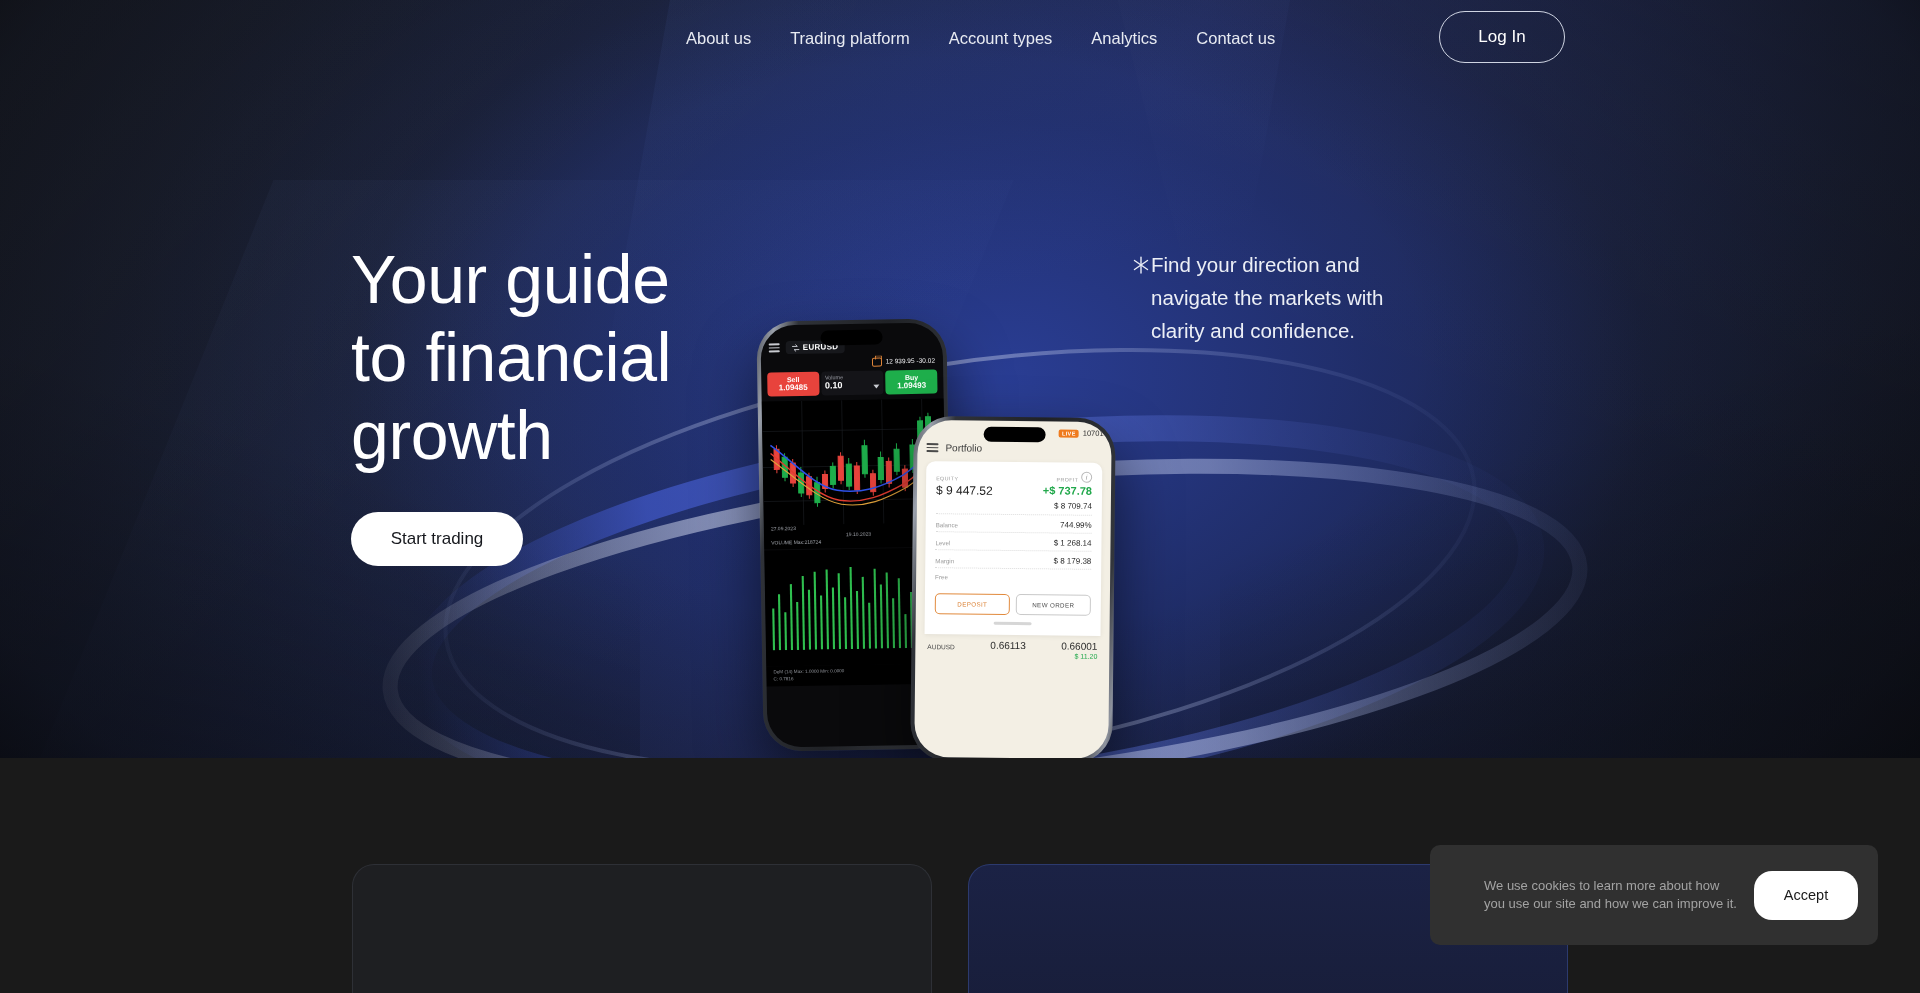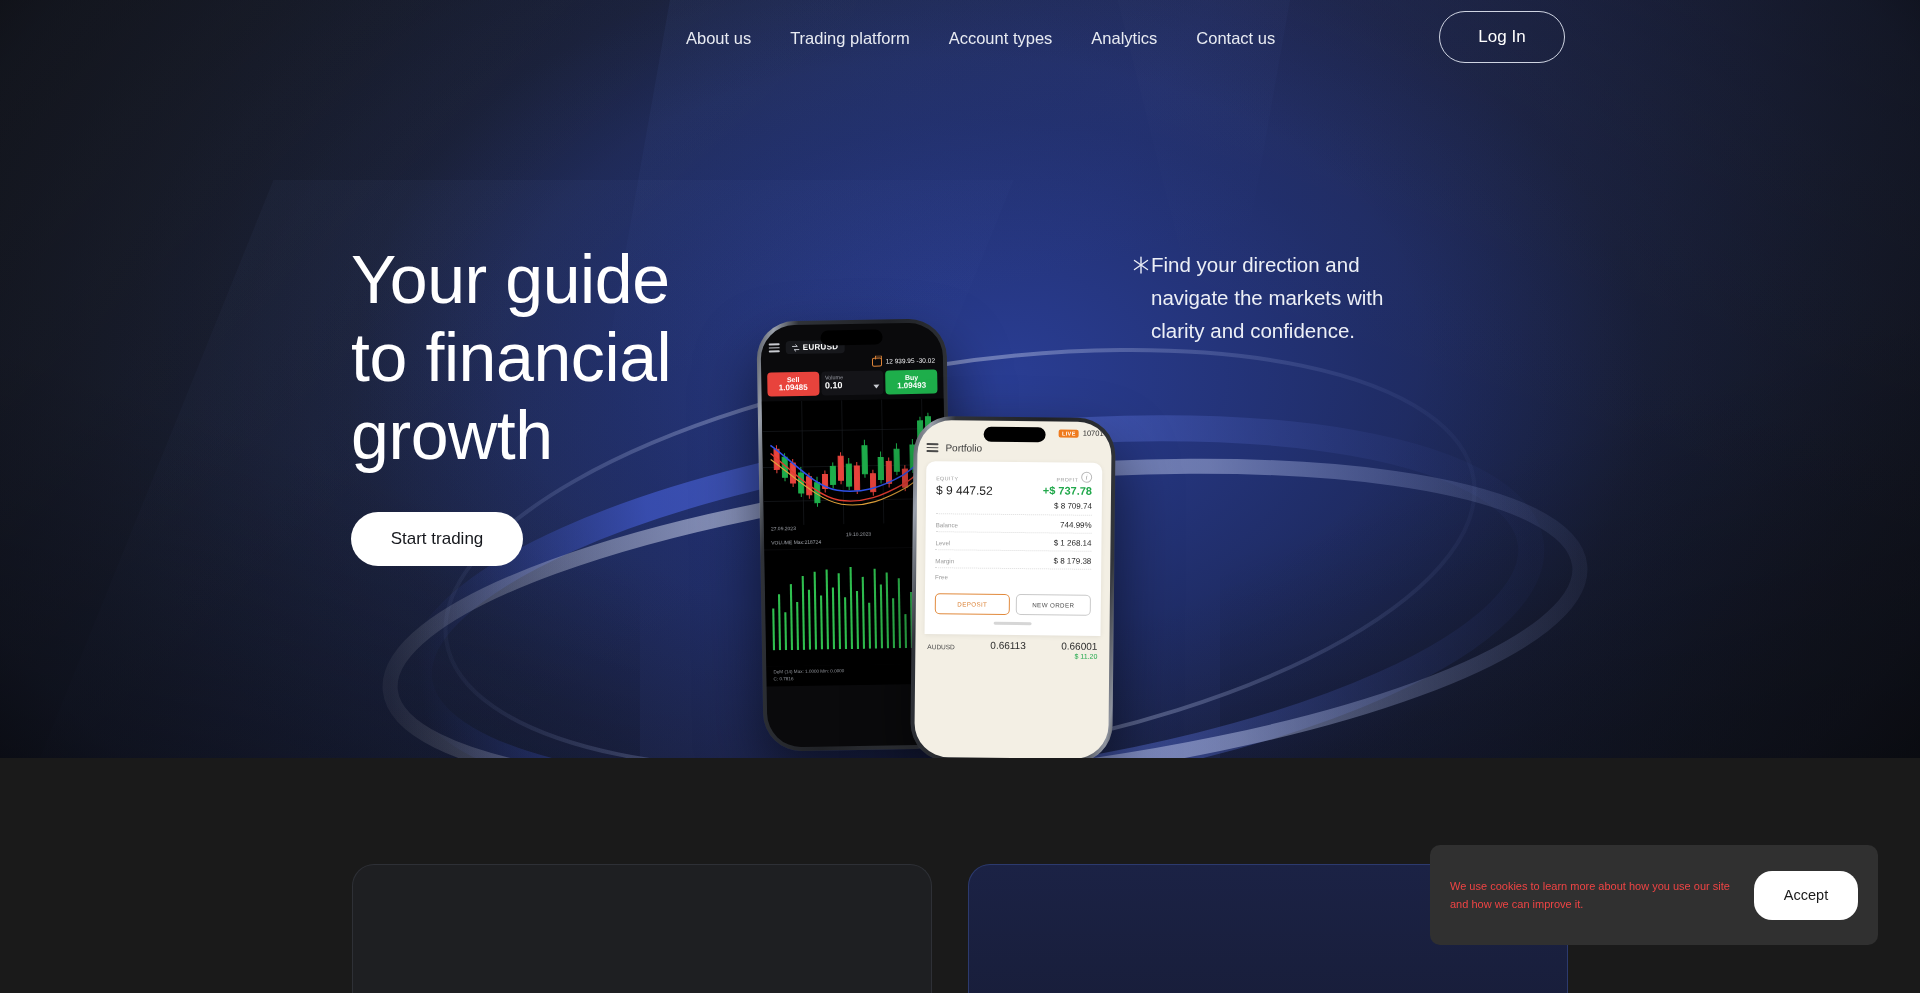--- a/index.html
+++ b/index.html
@@ -127,21 +127,21 @@
 
   
   .bottom{position:absolute;left:0;top:758px;width:1920px;height:235px;background:#1a1a1a;overflow:hidden;}
   .card-peek{position:absolute;top:106px;height:200px;border-radius:22px 22px 0 0;}
   .peek-a{left:352px;width:580px;background:#1e1f22;border:1px solid #2e3036;border-bottom:none;}
   .peek-b{left:968px;width:600px;background:linear-gradient(180deg,#1b2245 0%,#171c36 100%);border:1px solid #2c3a6e;border-bottom:none;}
 
   
   .cookie{position:absolute;left:1430px;top:845px;width:448px;height:100px;background:#303030;border-radius:10px;
           display:flex;align-items:center;padding:0 20px;gap:14px;z-index:60;}
-  .cookie p{font-size:11px;line-height:18.5px;color:#ef4444;flex:1;}
+  .cookie p{font-size:13px;line-height:18.5px;color:#a3a3a3;flex:1;margin-left:34px;}
   .accept{width:104px;height:49px;border:none;border-radius:18px;background:#fff;color:#1a1a1a;font-size:14.5px;
           cursor:pointer;font-family:inherit;flex:0 0 104px;}
 </style>
 </head>
 <body>
 
 <div class="page">
 
   <section class="hero">
     <div class="facet f1"></div>

